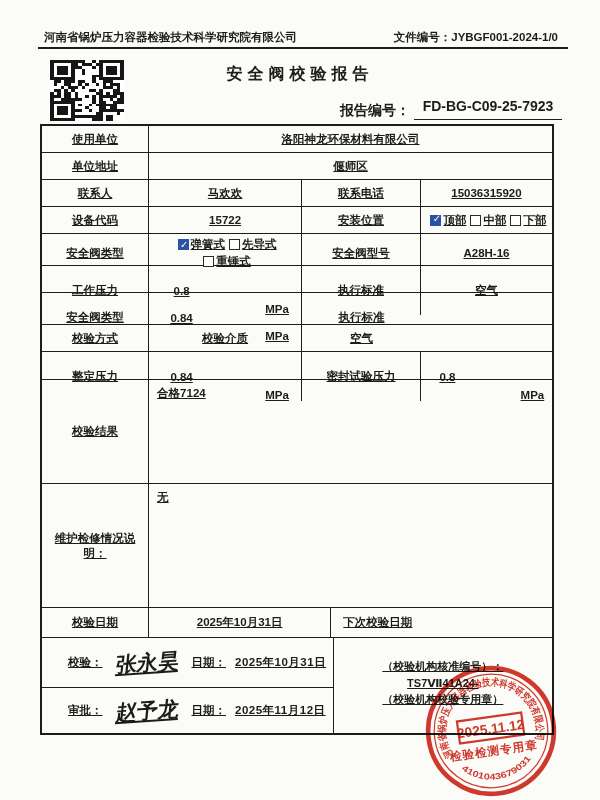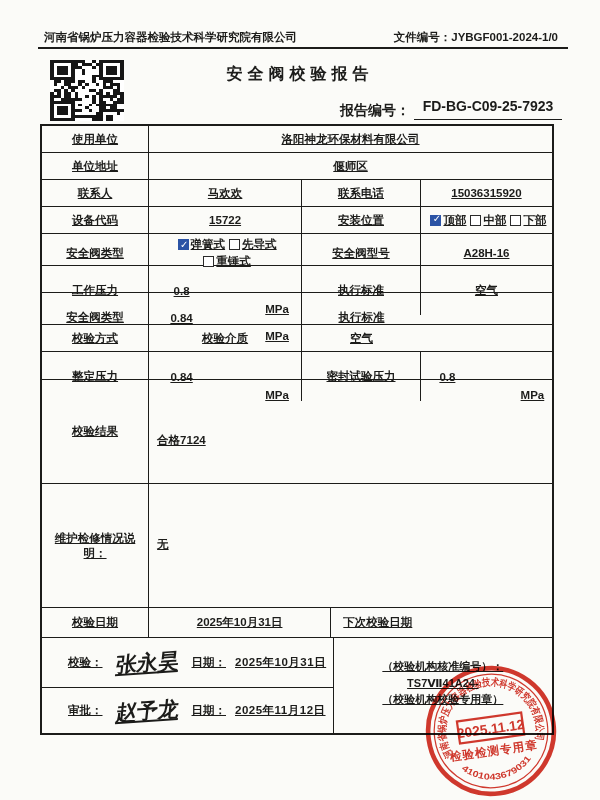--- a/index.html
+++ b/index.html
@@ -35,21 +35,21 @@
   
   .report-table{position:absolute;top:124px;left:40px;width:514px;
     border:2px solid var(--ink);font-size:11.5px;font-weight:700;box-sizing:border-box;text-decoration:underline;}
   .t-row{display:grid;border-bottom:1.6px solid var(--ink);box-sizing:border-box;}
   .cols-4{grid-template-columns:21% 30% 23.3% 25.7%;}
   .cols-2{grid-template-columns:21% 79%;}
   .cols-date{grid-template-columns:21% 35.7% 18.3% 25%;}
   .cell{border-right:1.6px solid var(--ink);display:flex;align-items:center;
     justify-content:center;text-align:center;padding:2px 4px;box-sizing:border-box;min-width:0;}
   .cell:last-child{border-right:none;}
-  .cell.topleft{align-items:flex-start;justify-content:flex-start;text-align:left;padding:6px 8px;margin-top:47px;}
+  .cell.topleft{align-items:flex-start;justify-content:flex-start;text-align:left;padding:6px 8px;}
   .h27{height:27px}.h32{height:32px}.h28{height:28px}.h104{height:104px}.h124{height:124px}.h30{height:30px}
   .unit-cell{display:flex;padding:0;gap:39px;}
   .unit-cell .v{flex:1.15;text-align:center;}
   .unit-cell .u{flex:0.85;text-align:center;margin-top:37px;}
 
   
   .cb{display:inline-block;width:11px;height:11px;border:1.6px solid #2a2a2a;
     vertical-align:-2px;margin:0 2px 0 4px;position:relative;background:#fff;box-sizing:border-box;}
   .cb.checked{background:var(--checkbox-blue);border-color:var(--checkbox-blue);}
   .cb.checked::after{content:"✓";position:absolute;left:0;top:-3px;width:11px;

